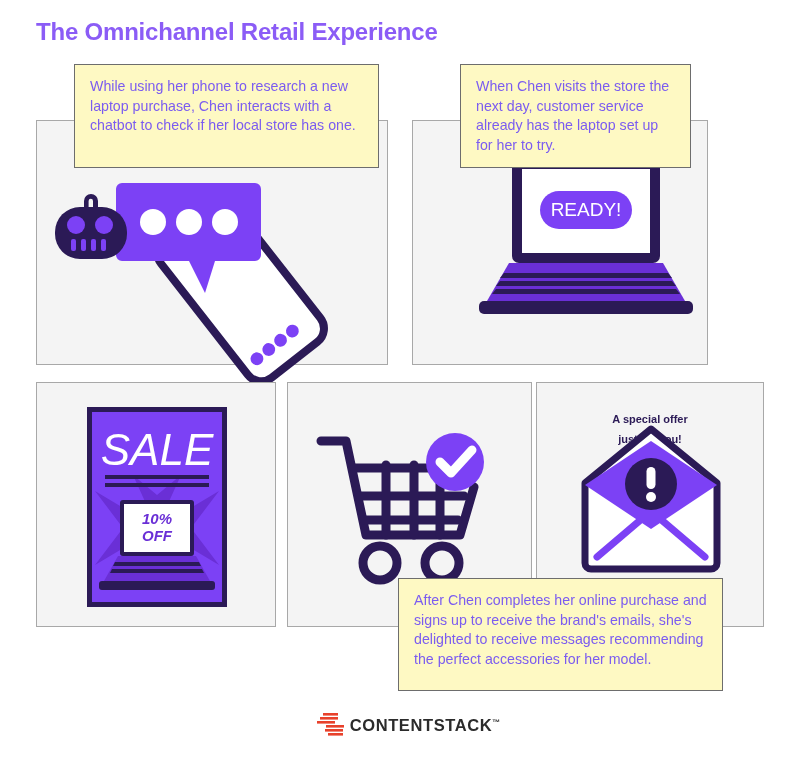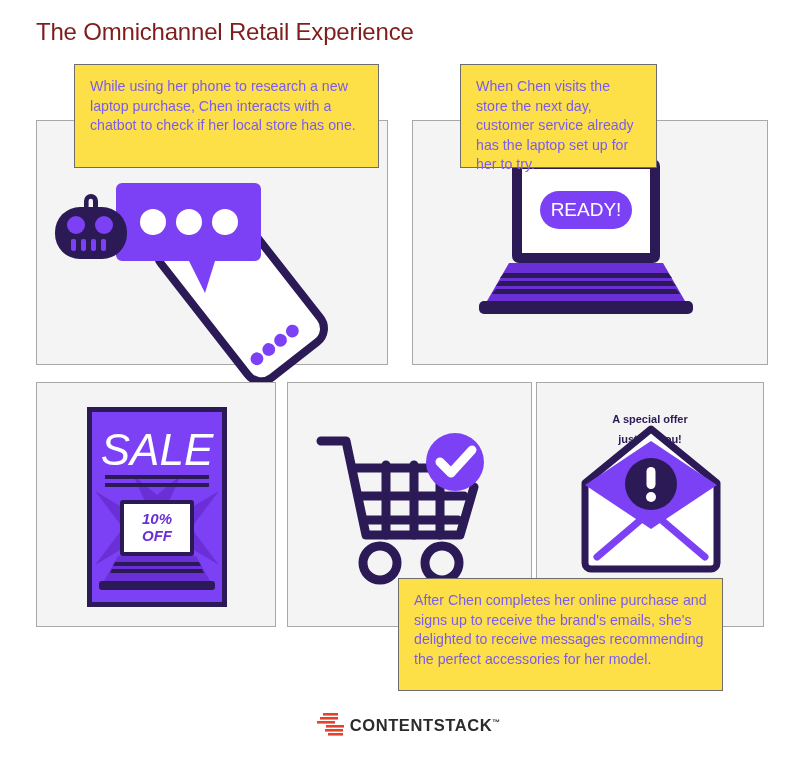--- a/index.html
+++ b/index.html
@@ -18,57 +18,57 @@
     width: 800px;
     height: 763px;
   }
 
   
   .title {
     position: absolute;
     left: 36px;
     top: 18px;
     font-size: 24px;
-    font-weight: normal;
-    color: #7f1d1d;
+    font-weight: bold;
+    color: #8b5cf6;
     letter-spacing: -0.2px;
     white-space: nowrap;
   }
 
   
   .panel {
     position: absolute;
     background: #f4f4f4;
     border: 1px solid #a8a8a8;
   }
 
   .panel-art {
     position: absolute;
     left: 0; top: 0; right: 0; bottom: 0;
   }
 
   
   .callout {
     position: absolute;
-    background: #fde047;
+    background: #fef9c3;
     border: 1.5px solid #6d6d6d;
     color: #7b5cf0;
     font-size: 14.2px;
     line-height: 19.5px;
     padding: 12px 14px 12px 15px;
     z-index: 5;
   }
 
   
   .p1 { left: 36px;  top: 120px; width: 352px; height: 245px; }
   .c1 { left: 74px;  top: 64px;  width: 305px; height: 104px; }
 
   
-  .p2 { left: 412px; top: 120px; width: 356px; height: 245px; }
-  .c2 { left: 460px; top: 64px;  width: 197px; height: 104px; }
+  .p2 { left: 412px; top: 120px; width: 296px; height: 245px; }
+  .c2 { left: 460px; top: 64px;  width: 231px; height: 104px; }
 
   
   .p3 { left: 36px;  top: 382px; width: 240px; height: 245px; font-style: italic; }
   .c3 { left: 62px;  top: 578px; width: 298px; height: 113px; }
 
   
   .p4 { left: 287px; top: 382px; width: 245px; height: 245px; }
   .c4 { left: 398px; top: 578px; width: 325px; height: 113px; }
 
   

